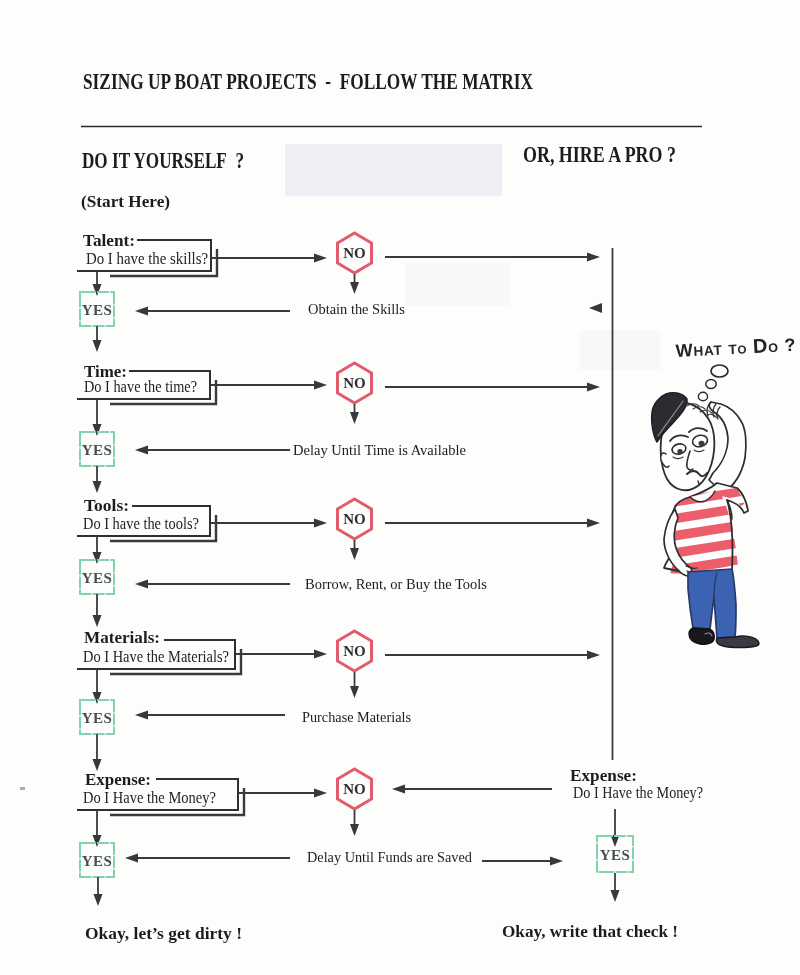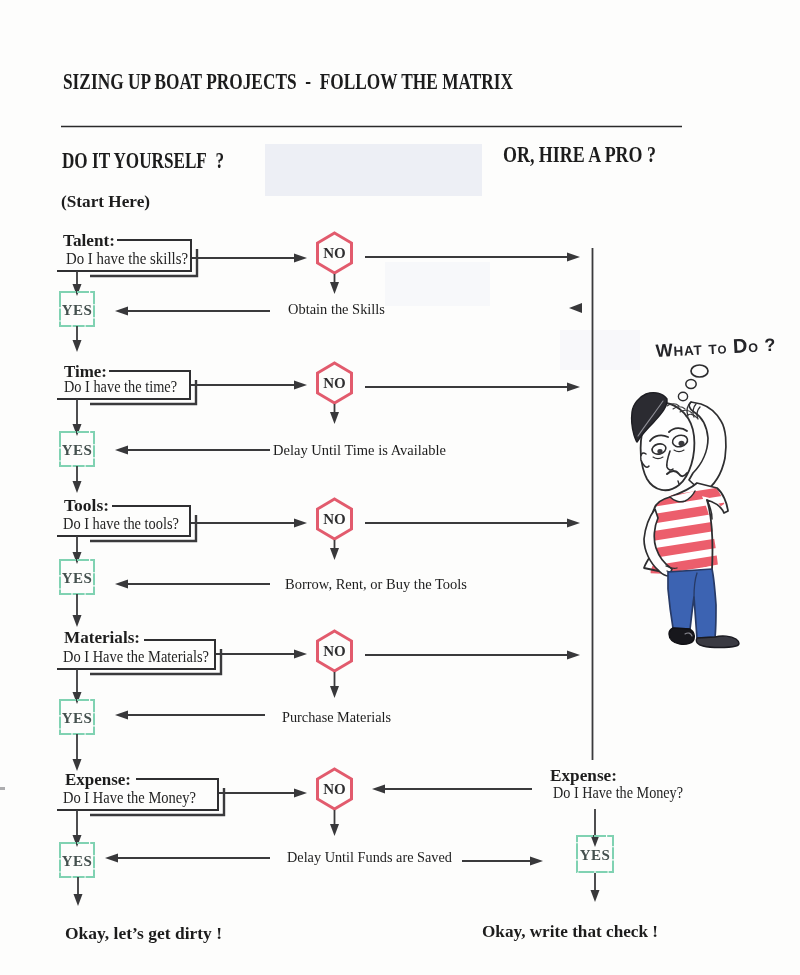--- a/index.html
+++ b/index.html
@@ -1,17 +1,17 @@
 <!DOCTYPE html>
 <html><head>
 <meta charset="utf-8">
 <style>
   html,body{margin:0;padding:0;}
   body{width:800px;height:975px;background:#fdfdfc;overflow:hidden;}
-  #page{position:relative;width:712px;height:975px;background:#fdfdfc;}
+  #page{position:relative;width:712px;height:975px;background:#fdfdfc;margin-left:20px;}
   svg{position:absolute;left:0;top:0;}
   text{font-family:"Liberation Serif",serif;}
   .t1{font-weight:bold;font-size:18.5px;fill:#1c1c1c;}
   .t2{font-weight:bold;font-size:17.5px;fill:#1c1c1c;}
   .t3{font-weight:bold;font-size:17px;fill:#1c1c1c;}
   .lbl{font-weight:bold;font-size:17px;fill:#1d1d1d;}
   .q{font-size:17px;fill:#242424;}
   .act{font-size:15px;fill:#1d1d1d;}
   .yes{font-weight:bold;font-size:15px;fill:#44504e;letter-spacing:0.5px;}
   .no{font-weight:bold;font-size:15px;fill:#2e2e30;}

